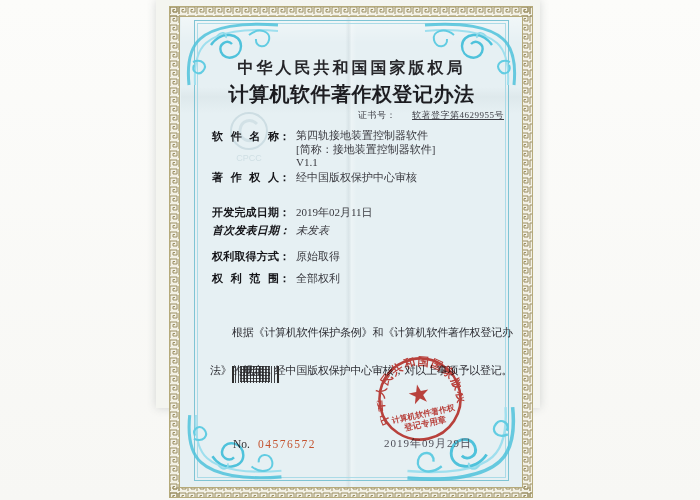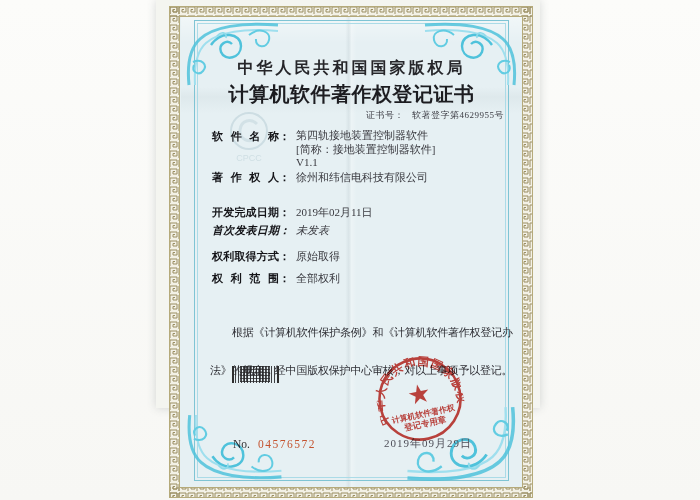--- a/index.html
+++ b/index.html
@@ -40,21 +40,21 @@
     position:absolute;top:41px;left:0;width:100%;text-align:center;
     font-size:16px;font-weight:bold;letter-spacing:3px;color:#26262a;white-space:nowrap;
   }
   .title2{
     position:absolute;top:64px;left:0;width:100%;text-align:center;
     font-size:20px;font-weight:bold;letter-spacing:0.5px;color:#1c1c20;white-space:nowrap;
   }
   .certno{
     position:absolute;top:92px;right:18px;font-size:9px;color:#3c3c44;letter-spacing:0.5px;white-space:nowrap;
   }
-  .certno .num{margin-left:8px;}
+  .certno .num{margin-left:16px;text-decoration:underline;}
   .row{position:absolute;left:31px;font-size:11px;color:#333;white-space:nowrap;}
   .flabel{
     display:inline-block;width:67px;font-weight:bold;color:#141418;
     text-align:justify;text-align-last:justify;vertical-align:top;
   }
   .colon{font-weight:bold;color:#141418;margin-right:6px;}
   .fvalue{color:#3a3a40;}
   .nameblock{display:inline-block;vertical-align:top;line-height:13.5px;}
   .statement{
     position:absolute;left:29px;top:296px;width:304px;
@@ -143,36 +143,36 @@
         <path d="M34,16 C38,11 44,12 43,18" stroke="#8edaea" stroke-width="1.6" fill="none"></path>
       </svg>
 
       <svg class="watermark" width="56" height="58" viewBox="0 0 56 58">
         <circle cx="28" cy="22" r="18" fill="none" stroke="#b9cfd6" stroke-width="2"></circle>
         <path d="M36,15 C30,9 20,11 19,21 C18,30 28,35 35,29" fill="none" stroke="#c3d6dc" stroke-width="3"></path>
         <text x="28" y="52" text-anchor="middle" font-size="9" fill="#bcd1d7" font-family="Liberation Sans, sans-serif">CPCC</text>
       </svg>
 
       <div class="title1">中华人民共和国国家版权局</div>
-      <div class="title2">计算机软件著作权登记证书</div>
+      <div class="title2">计算机软件著作权登记办法</div>
 
       <div class="certno">
         <span>证书号：</span><span class="num">软著登字第4629955号</span>
       </div>
 
       <div class="row" style="top:112px;">
         <span class="flabel">软件名称</span><span class="colon">：</span><span class="nameblock fvalue">
           <span>第四轨接地装置控制器软件</span><br>
           <span>[简称：接地装置控制器软件]</span><br>
           <span>V1.1</span>
         </span>
       </div>
 
       <div class="row" style="top:153px;">
-        <span class="flabel">著作权人</span><span class="colon">：</span><span class="fvalue">徐州和纬信电科技有限公司</span>
+        <span class="flabel">著作权人</span><span class="colon">：</span><span class="fvalue">经中国版权保护中心审核</span>
       </div>
       <div class="row" style="top:188px;">
         <span class="flabel">开发完成日期</span><span class="colon">：</span><span class="fvalue">2019年02月11日</span>
       </div>
       <div class="row" style="top:206px;font-style:italic;">
         <span class="flabel">首次发表日期</span><span class="colon">：</span><span class="fvalue">未发表</span>
       </div>
       <div class="row" style="top:254px;">
         <span class="flabel">权利范围</span><span class="colon">：</span><span class="fvalue">全部权利</span>
       </div>

